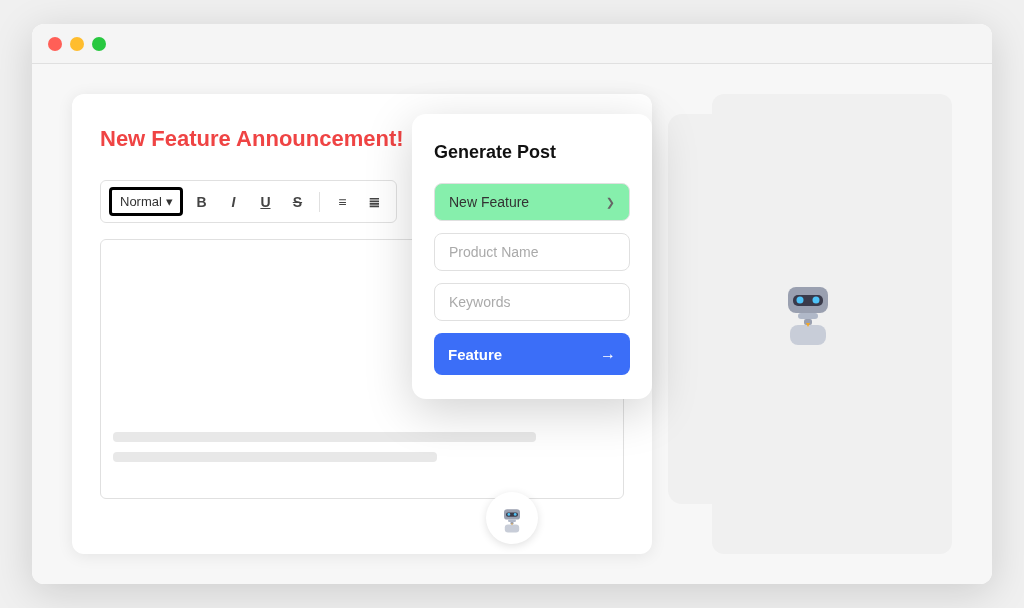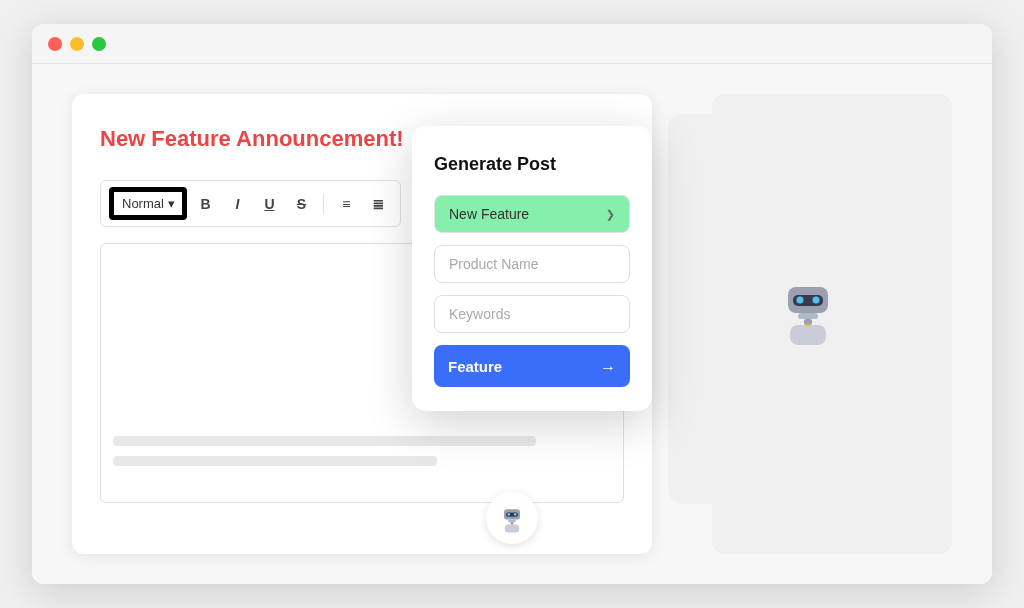--- a/index.html
+++ b/index.html
@@ -85,21 +85,21 @@
       border: 1px solid #e0e0e0;
       border-radius: 6px;
       width: fit-content;
     }
 
     .toolbar-select {
       display: flex;
       align-items: center;
       gap: 4px;
       padding: 4px 8px;
-      border: 5px solid #000000;
+      border: 3px solid #000000;
       border-radius: 4px;
       font-size: 13px;
       color: #333;
       cursor: pointer;
     }
 
     .toolbar-btn {
       width: 28px;
       height: 28px;
       display: flex;
@@ -182,21 +182,21 @@
       display: flex;
       align-items: center;
       justify-content: center;
       z-index: 2;
     }
 
     
     .modal {
       position: absolute;
       left: 380px;
-      top: 62px;
+      top: 50px;
       width: 240px;
       background: #ffffff;
       border-radius: 14px;
       box-shadow: 0 12px 48px rgba(0,0,0,0.18);
       padding: 28px 22px 24px;
       z-index: 20;
     }
 
     .modal-title {
       font-size: 18px;

